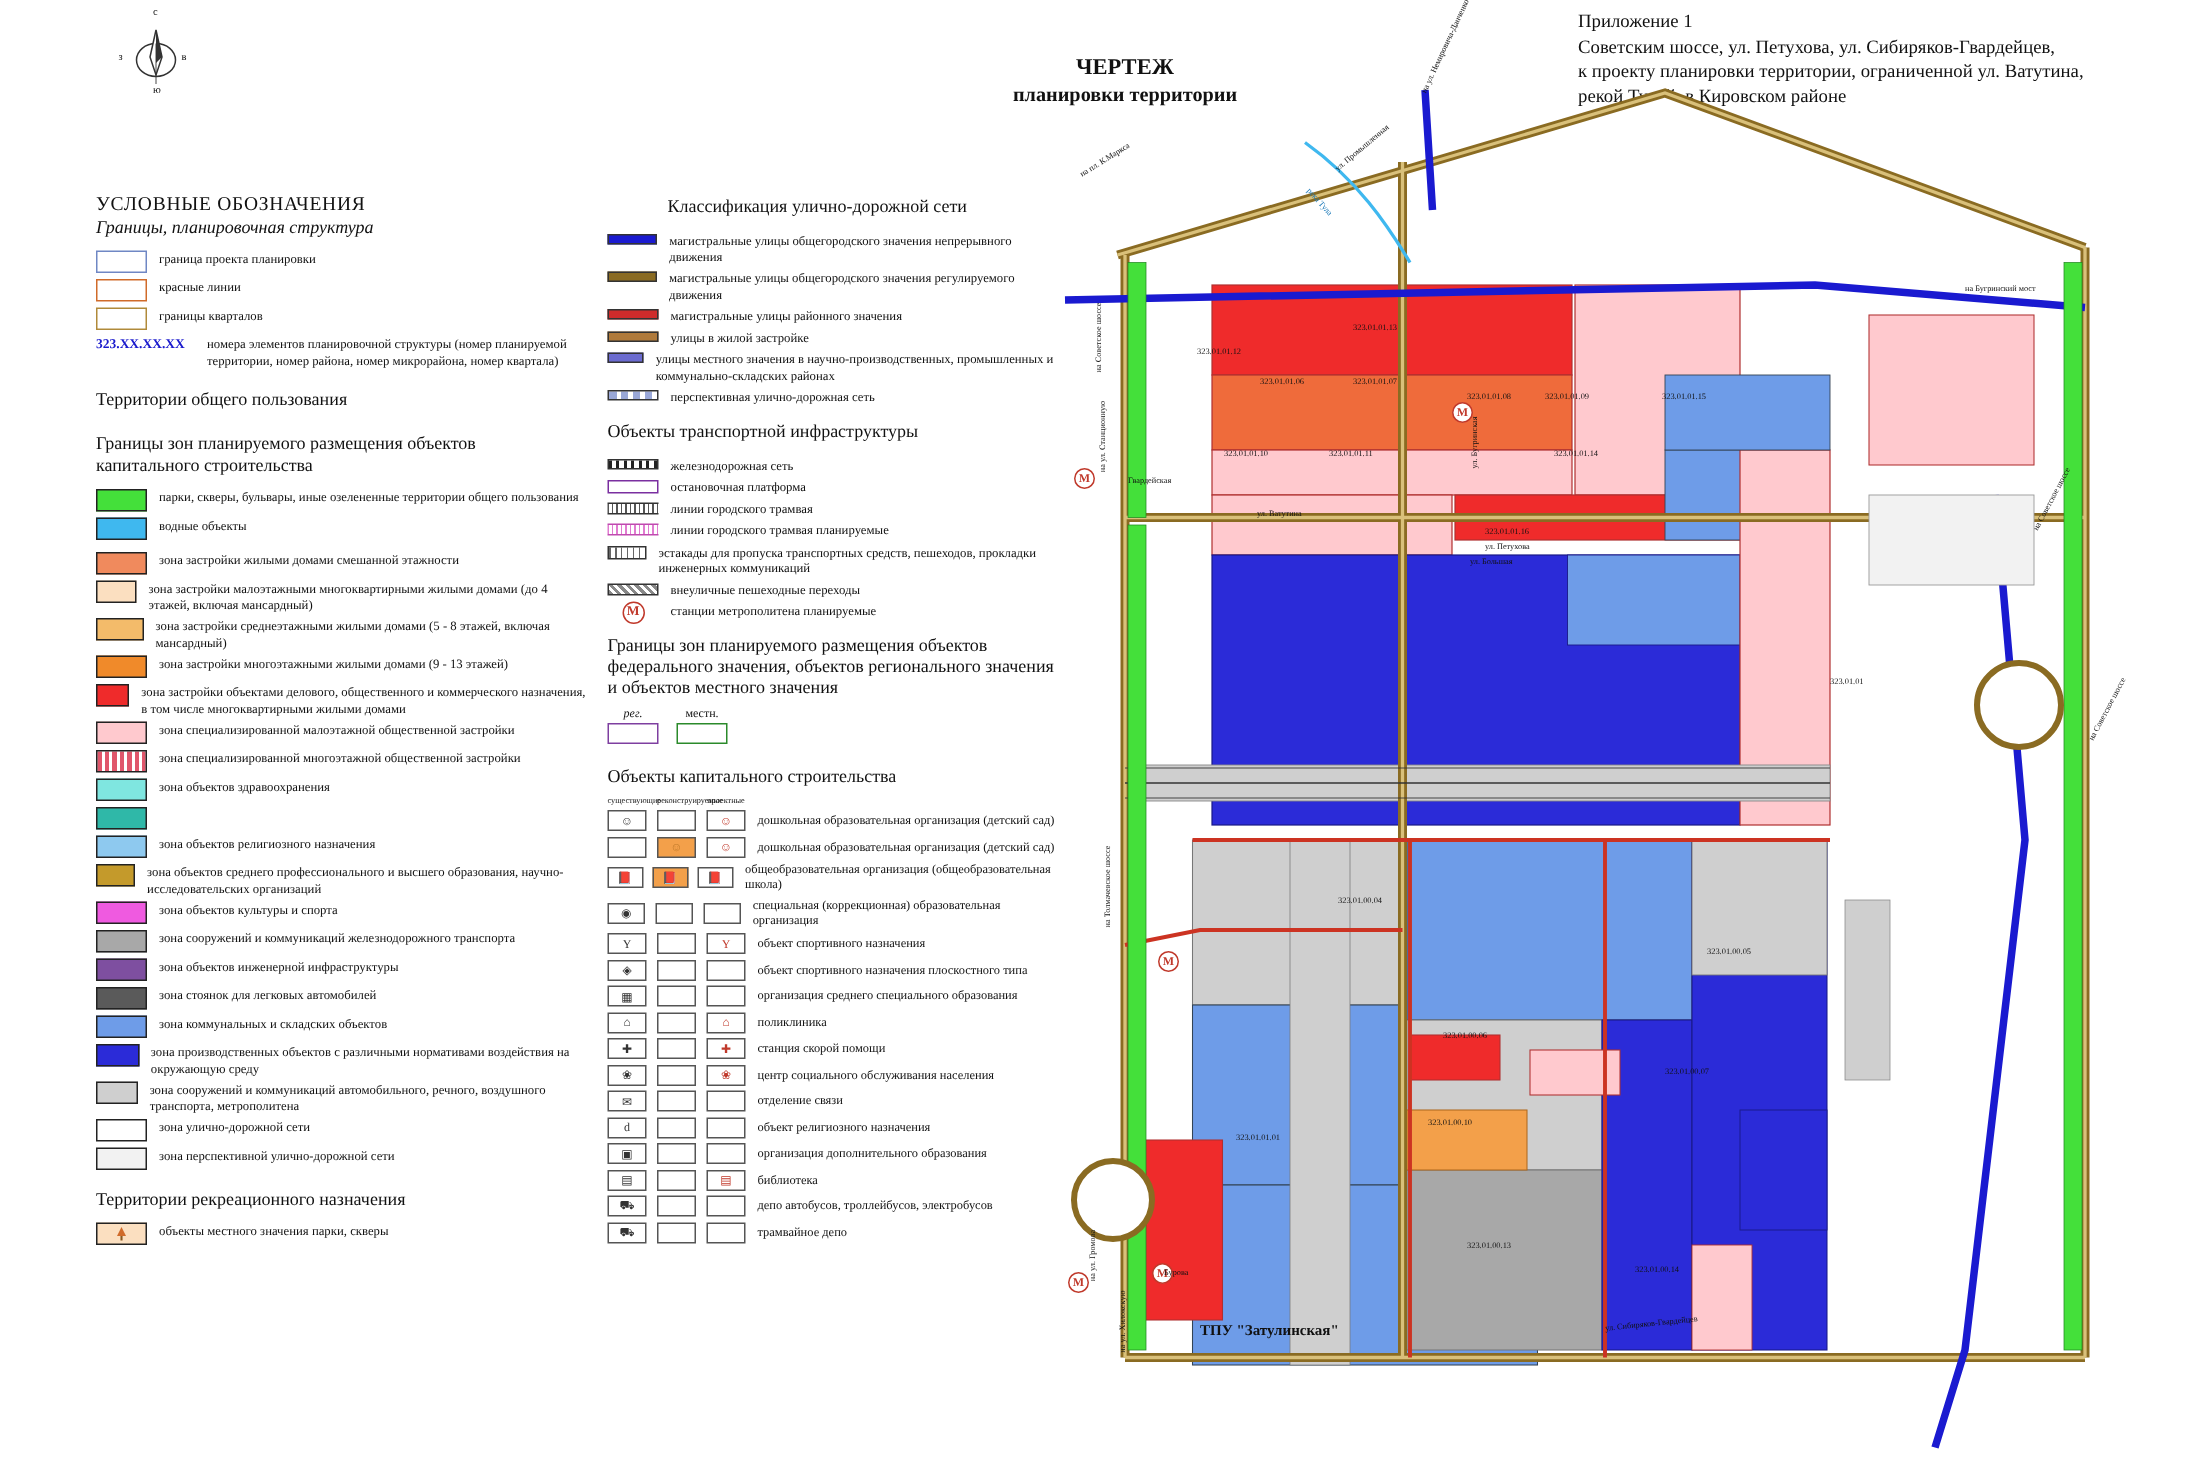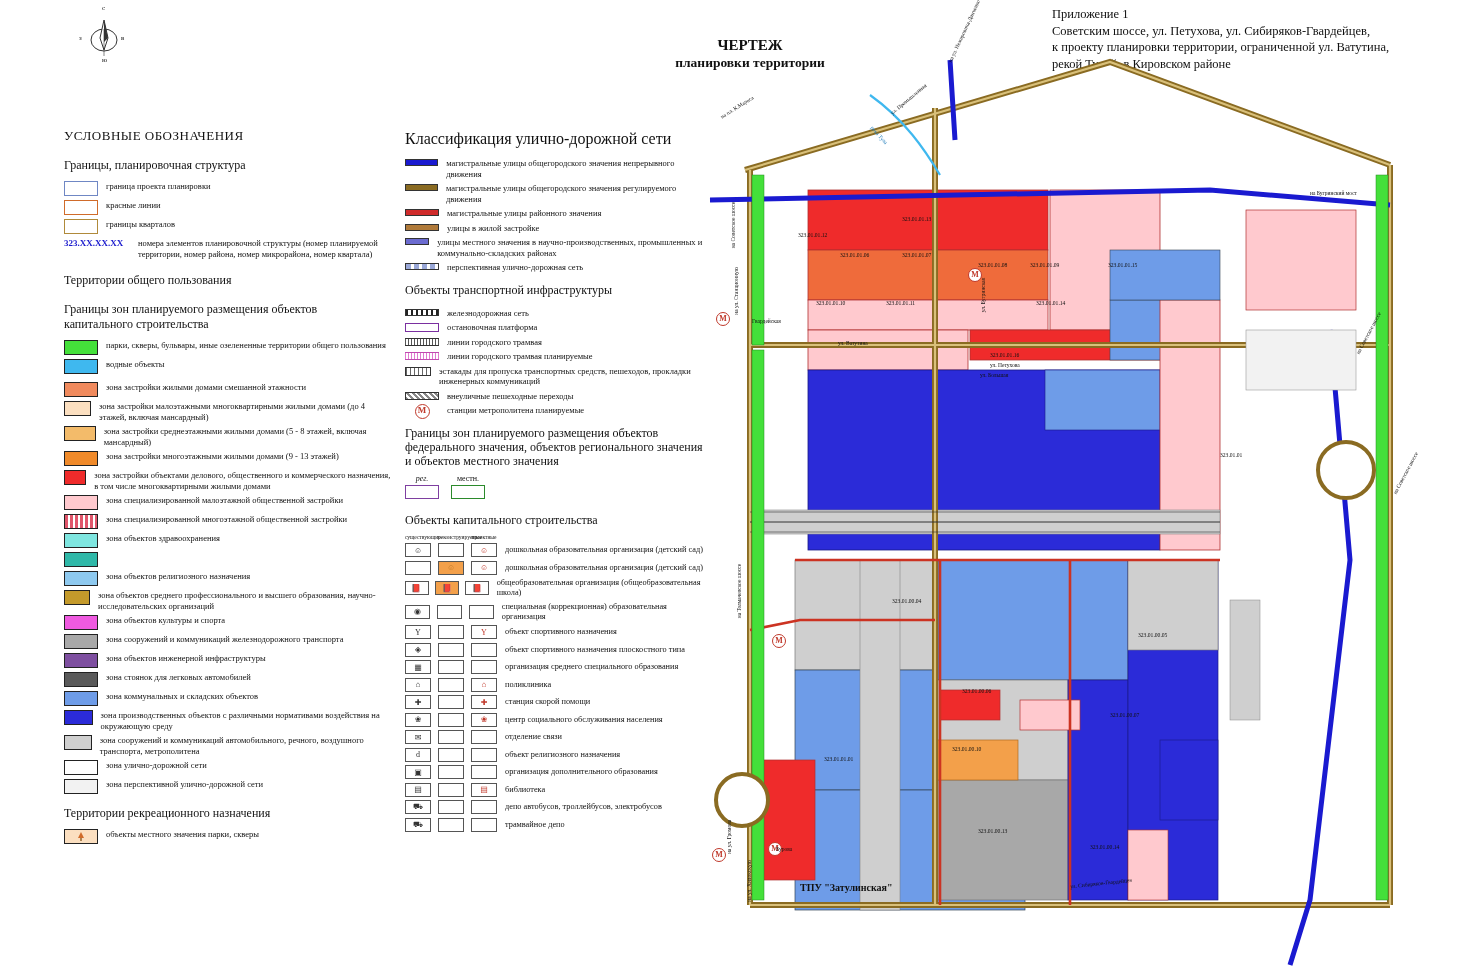--- a/index.html
+++ b/index.html
@@ -58,21 +58,21 @@
   </svg>
   <span class="cmp-label" style="left:28px;top:-2px;">с</span>
   <span class="cmp-label" style="left:28px;top:50px;">ю</span>
   <span class="cmp-label" style="left:47px;top:28px;">в</span>
   <span class="cmp-label" style="left:5px;top:28px;">з</span>
 </div>
 
 <div class="abs" style="left:64px;top:128px;width:330px;">
   <div class="leg-title" style="font-size:13px;letter-spacing:.5px;">УСЛОВНЫЕ ОБОЗНАЧЕНИЯ</div>
 
-  <div style="margin-top:14px;font-size:12px;">Границы, планировочная структура</div>
+  <div style="font-size:12px;font-style:italic;">Границы, планировочная структура</div>
   <div style="margin-top:8px;">
     <div class="row">
       <div class="sw" style="background:#fff;border:1px solid #6f87c4;"></div>
       <div class="txt">граница проекта планировки</div>
     </div>
     <div class="row">
       <div class="sw" style="background:#fff;border:1px solid #d06b2a;"></div>
       <div class="txt">красные линии</div>
     </div>
     <div class="row">
@@ -188,21 +188,21 @@
             <path d="M6 1 L9 7 H3 Z" fill="#d06b2a"></path>
             <rect x="5.3" y="7" width="1.4" height="3" fill="#8a5a22"></rect>
           </svg>
       </div>
       <div class="txt">объекты местного значения парки, скверы</div>
     </div>
   </div>
 </div>
 
 <div class="abs" style="left:405px;top:130px;width:300px;">
-  <div style="font-size:16px;">Классификация улично-дорожной сети</div>
+  <div style="font-size:12px;margin-left:40px;">Классификация улично-дорожной сети</div>
   <div id="roadlist" style="margin-top:10px;">
       <div class="row">
         <div class="linebox" style="margin-top: 1px; background: rgb(26, 26, 208); height: 7px; border: 1px solid rgb(51, 51, 51);"></div>
         <div class="txt">магистральные улицы общегородского значения непрерывного движения</div>
       </div>
       <div class="row">
         <div class="linebox" style="margin-top: 1px; background: rgb(138, 107, 34); height: 7px; border: 1px solid rgb(51, 51, 51);"></div>
         <div class="txt">магистральные улицы общегородского значения регулируемого движения</div>
       </div>
       <div class="row">

